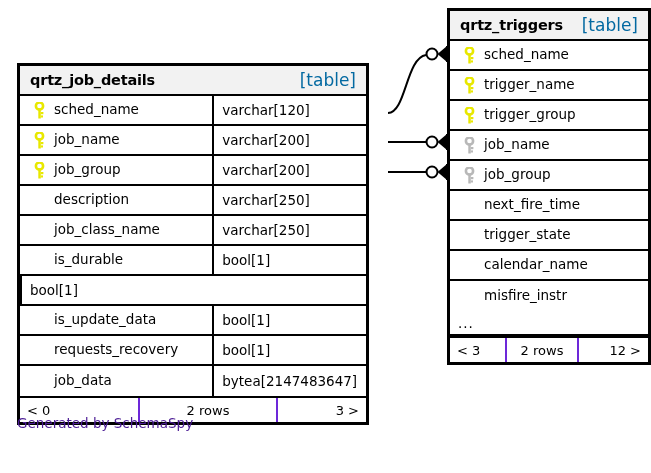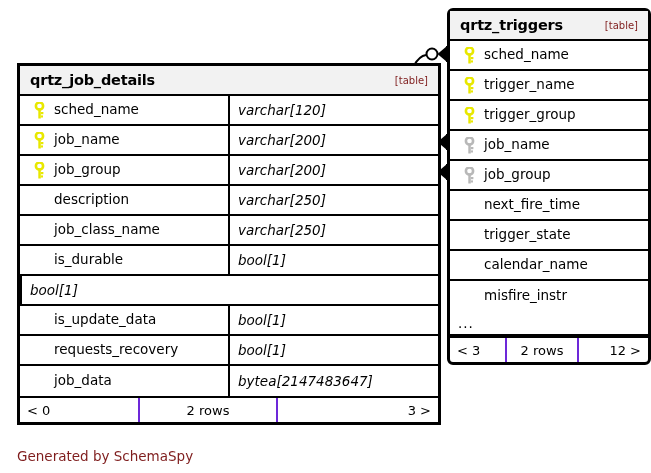--- a/index.html
+++ b/index.html
@@ -54,22 +54,22 @@
     padding: 0 10px;
     height: 30px;
   }
   .tbl-title {
     font-weight: bold;
     font-size: 14.5px;
     letter-spacing: -0.2px;
     white-space: nowrap;
   }
   .tbl-kind {
-    font-size: 10px;
-    color: #7f1d1d;
+    font-size: 17px;
+    color: #0369a1;
     white-space: nowrap;
   }
 
   .tbl-body {
     display: block;
   }
 
   .row {
     display: flex;
     align-items: stretch;
@@ -90,21 +90,20 @@
   }
   .cell-type {
     display: flex;
     align-items: center;
     box-sizing: border-box;
     border-left: 2px solid #000000;
     padding-left: 8px;
     font-size: 13.5px;
     white-space: nowrap;
     overflow: hidden;
-    font-style: italic;
   }
 
   
   #table-qrtz_job_details .cell-name { width: 208px; }
   #table-qrtz_job_details .cell-type { width: 166px; }
 
   
   #table-qrtz_triggers .cell-name { width: 100%; }
 
   .key-slot {
@@ -157,23 +156,23 @@
   #table-qrtz_job_details .foot-next { flex: 1; }
 
   #table-qrtz_triggers .foot-prev { width: 55px; }
   #table-qrtz_triggers .foot-mid  { width: 72px; }
   #table-qrtz_triggers .foot-next { flex: 1; }
 
   
   #caption {
     position: absolute;
     left: 17px;
-    top: 448px;
+    top: 415px;
     font-size: 13.5px;
-    color: #7f1d1d;
+    color: #4c1d95;
     z-index: 2;
     white-space: nowrap;
   }
 </style>
 </head>
 <body>
 
 <div id="canvas">
 
   <svg id="relations" viewBox="0 0 651 473" width="651" height="473">
@@ -193,21 +192,21 @@
     </g>
 
     <g>
       <line x1="388" y1="172" x2="427" y2="172" stroke="#000000" stroke-width="2"></line>
       <circle cx="432" cy="172" r="5.5" fill="#ffffff" stroke="#000000" stroke-width="2"></circle>
       <path d="M 447 164 L 447 180 L 437.5 172 Z" fill="#000000"></path>
       <line x1="447" y1="164" x2="447" y2="180" stroke="#000000" stroke-width="2"></line>
     </g>
   </svg>
 
-  <div class="er-table" id="table-qrtz_job_details" style="left:17px; top:63px; width:424px;">
+  <div class="er-table" id="table-qrtz_job_details" style="left:17px; top:63px; width:352px;">
 
     <div class="tbl-header">
       <span class="tbl-title">qrtz_job_details</span>
       <span class="tbl-kind">[table]</span>
     </div>
 
     <div class="tbl-body">
         <div class="row">
           <div class="cell-name">
             <span class="key-slot">
@@ -297,21 +296,21 @@
         </div>
       </div>
 
     <div class="tbl-footer">
       <div class="foot-cell foot-prev">&lt; 0</div>
       <div class="foot-cell foot-mid">2 rows</div>
       <div class="foot-cell foot-next">3 &gt;</div>
     </div>
   </div>
 
-  <div class="er-table" id="table-qrtz_triggers" style="left:447px; top:8px; width:204px;border-radius:6px;">
+  <div class="er-table" id="table-qrtz_triggers" style="left:447px; top:8px; width:204px;">
 
     <div class="tbl-header">
       <span class="tbl-title">qrtz_triggers</span>
       <span class="tbl-kind">[table]</span>
     </div>
 
     <div class="tbl-body">
         <div class="row">
           <div class="cell-name">
             <span class="key-slot">

